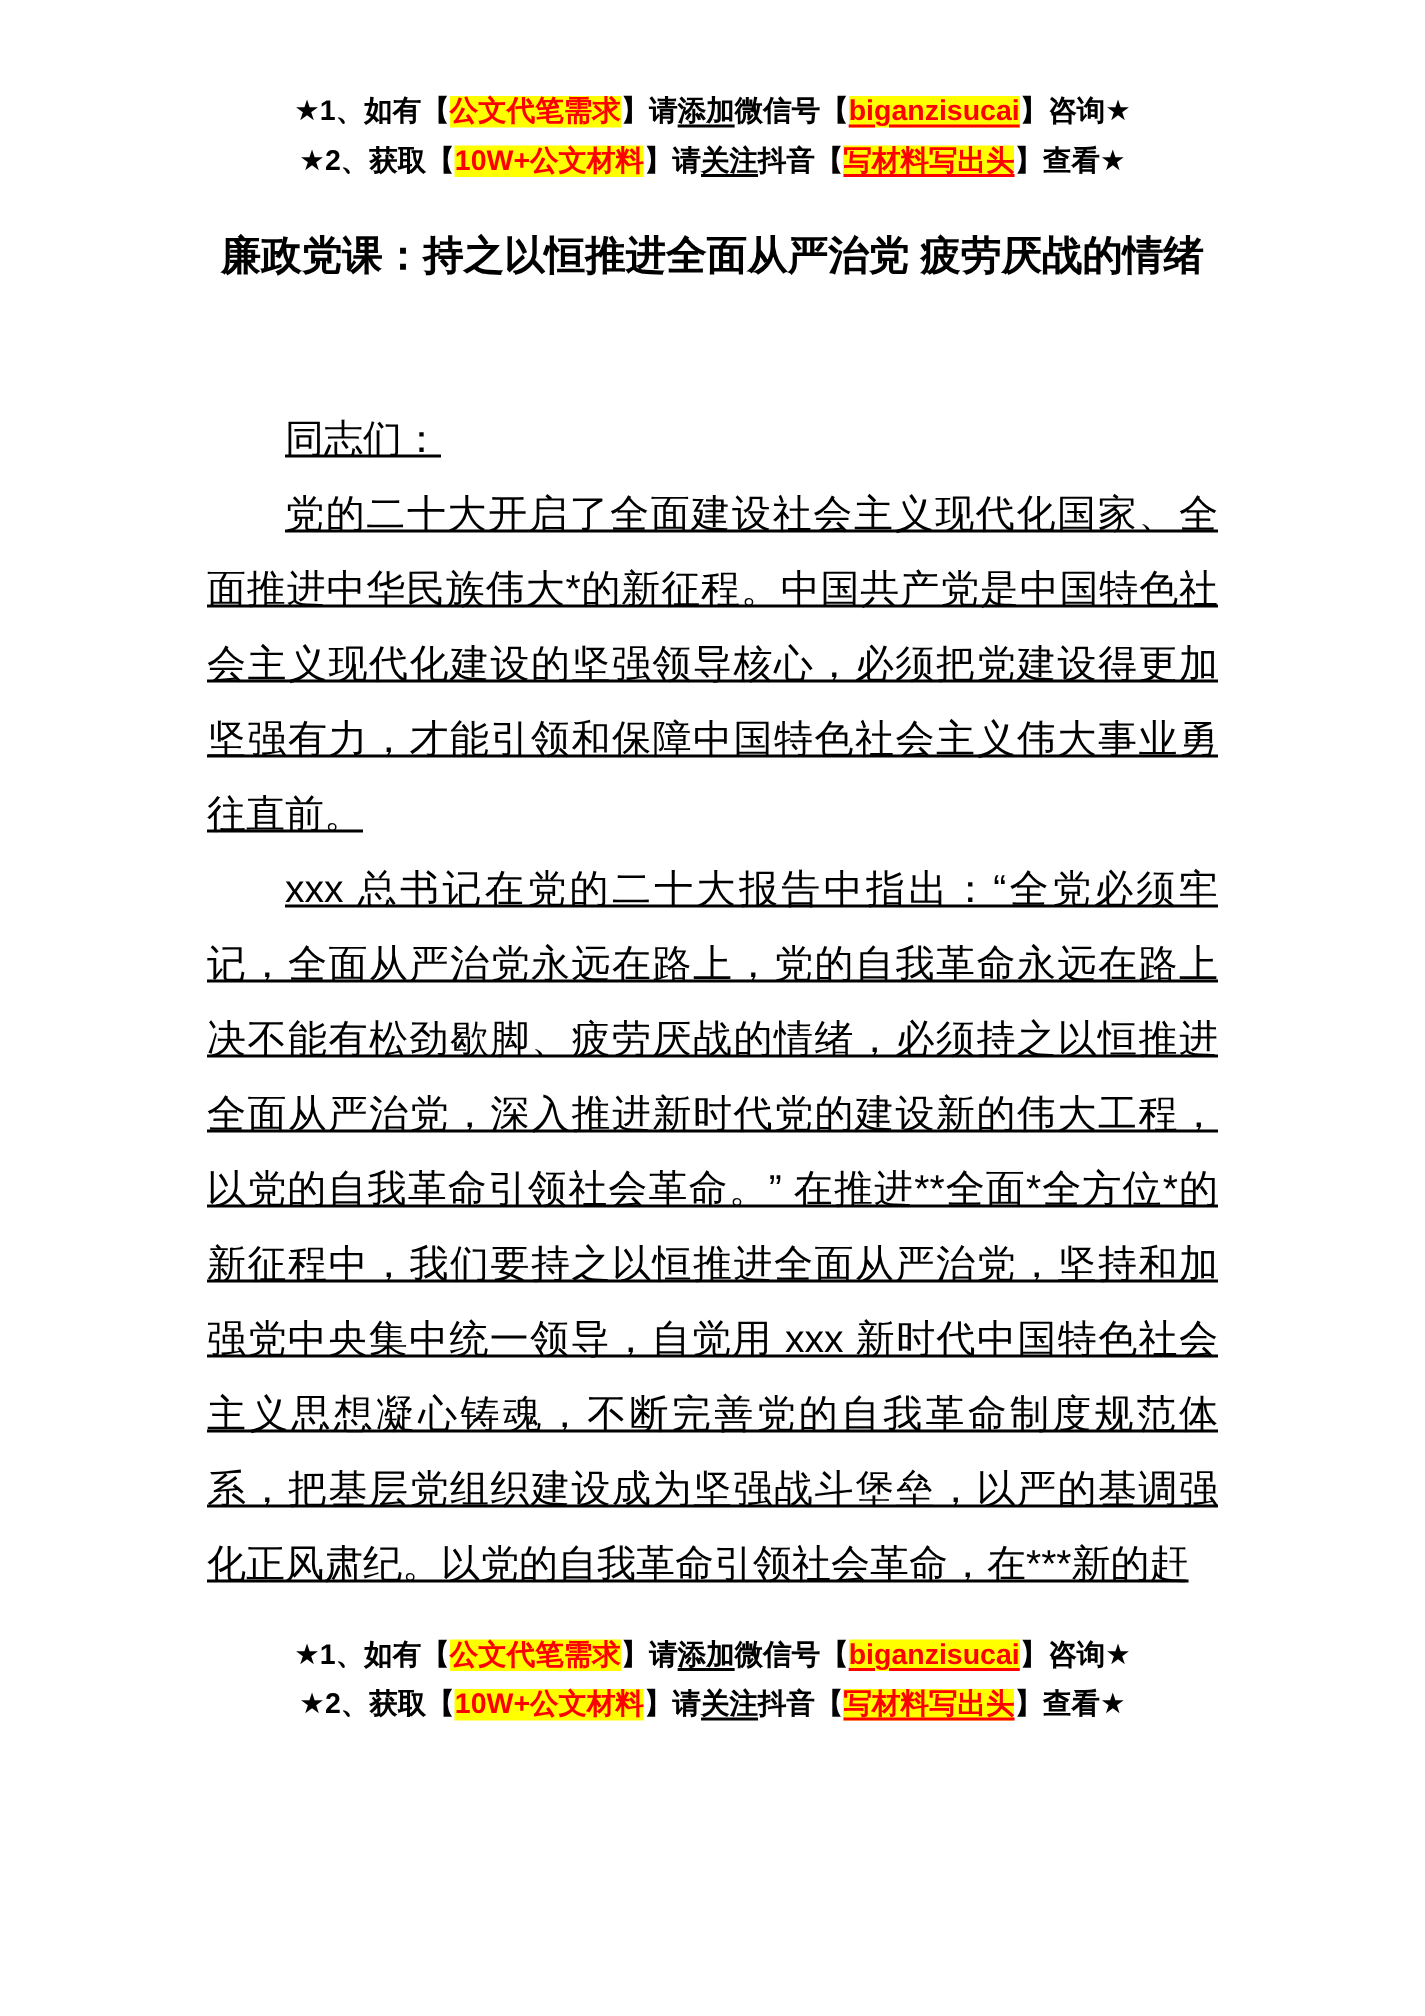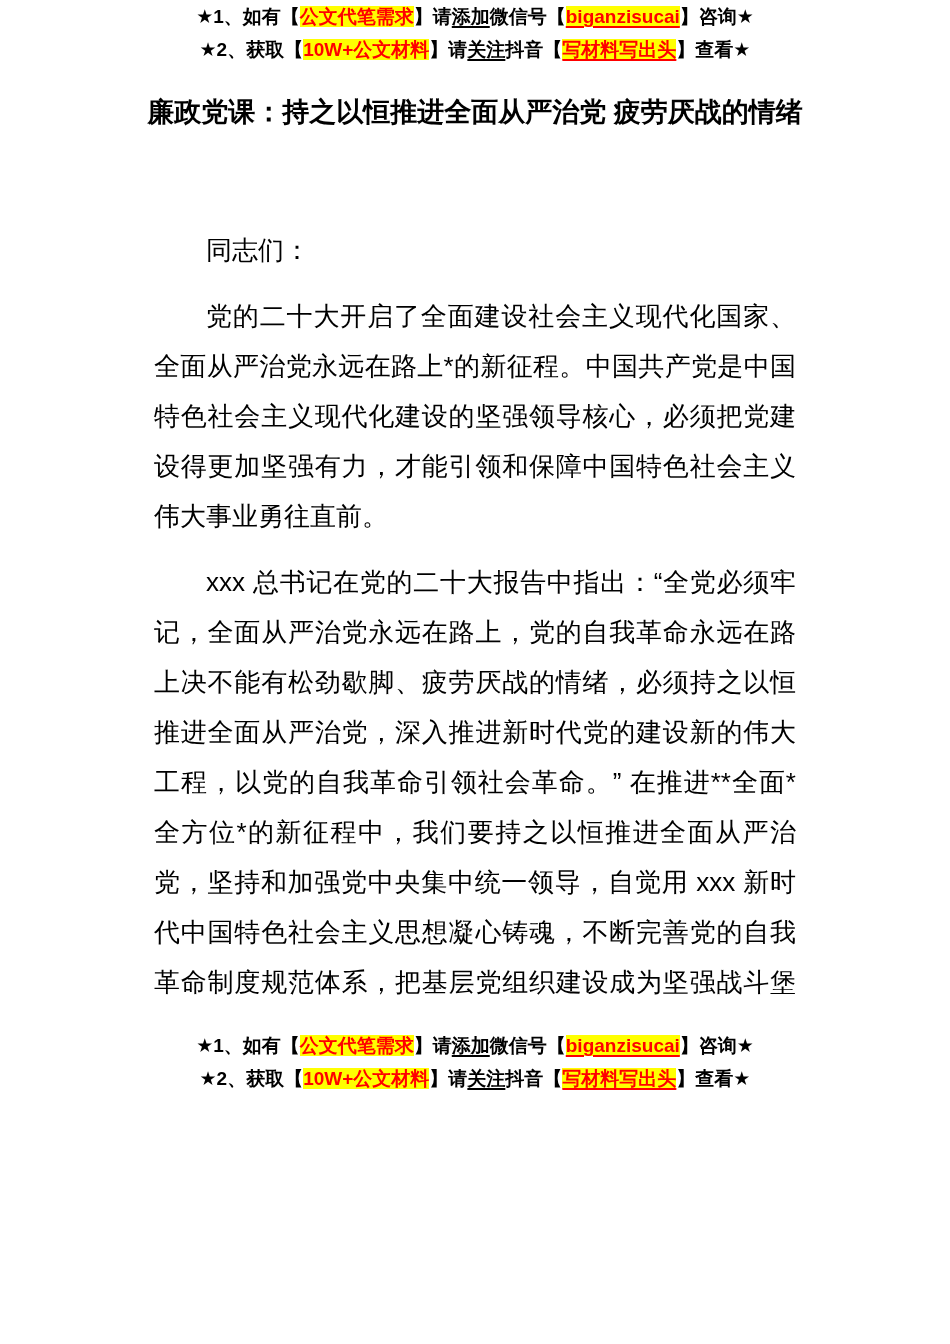--- a/index.html
+++ b/index.html
@@ -11,20 +11,21 @@
   * { box-sizing: border-box; }
   html, body { margin: 0; padding: 0; background: var(--bg); }
   .page {
     position: relative;
     width: 950px;
     height: 1344px;
     background: var(--bg);
     overflow: hidden;
     color: var(--txt);
     font-family: "Liberation Sans", "DejaVu Sans", sans-serif;
+    padding-top: 58px;
   }
   .content { width: 674px; margin: 0 auto; }
 
   
   .promo {
     text-align: center;
     font-weight: bold;
     font-size: 19px;
     line-height: 33px;
     white-space: nowrap;
@@ -45,24 +46,25 @@
 
   
   .doc-body {
     margin-top: 37px;
     height: 800px;
     overflow: hidden;
     font-size: 26px;
     line-height: 50px;
   }
   .doc-body p {
-    margin: 16px;
+    margin: 0;
     text-align: justify;
     text-indent: 2em;
     word-break: break-all;
+    text-decoration: underline;
   }
 
   .promo-footer { margin-top: 20px; }
 </style>
 </head>
 <body>
 
 <div class="page">
   <div class="content">
 
@@ -70,21 +72,21 @@
       <div class="promo-line"><span class="run">★1、如有【</span><span class="run hl">公文代笔需求</span><span class="run">】请</span><span class="run u">添加</span><span class="run">微信号【</span><span class="run hl u">biganzisucai</span><span class="run">】咨询★</span></div>
       <div class="promo-line"><span class="run">★2、获取【</span><span class="run hl">10W+公文材料</span><span class="run">】请</span><span class="run u">关注</span><span class="run">抖音【</span><span class="run hl u">写材料写出头</span><span class="run">】查看★</span></div>
     </div>
 
     <h1 class="doc-title">
       <span class="t-line">廉政党课：持之以恒推进全面从严治党 疲劳厌战的情绪</span>
     </h1>
 
     <div class="doc-body">
       <p>同志们：</p>
-      <p>党的二十大开启了全面建设社会主义现代化国家、全面从严治党永远在路上*的新征程。中国共产党是中国特色社会主义现代化建设的坚强领导核心，必须把党建设得更加坚强有力，才能引领和保障中国特色社会主义伟大事业勇往直前。</p>
+      <p>党的二十大开启了全面建设社会主义现代化国家、全面推进中华民族伟大*的新征程。中国共产党是中国特色社会主义现代化建设的坚强领导核心，必须把党建设得更加坚强有力，才能引领和保障中国特色社会主义伟大事业勇往直前。</p>
       <p>xxx 总书记在党的二十大报告中指出：“全党必须牢记，全面从严治党永远在路上，党的自我革命永远在路上决不能有松劲歇脚、疲劳厌战的情绪，必须持之以恒推进全面从严治党，深入推进新时代党的建设新的伟大工程，以党的自我革命引领社会革命。” 在推进**全面*全方位*的新征程中，我们要持之以恒推进全面从严治党，坚持和加强党中央集中统一领导，自觉用 xxx 新时代中国特色社会主义思想凝心铸魂，不断完善党的自我革命制度规范体系，把基层党组织建设成为坚强战斗堡垒，以严的基调强化正风肃纪。以党的自我革命引领社会革命，在***新的赶</p>
     </div>
 
     <div class="promo promo-footer">
       <div class="promo-line"><span class="run">★1、如有【</span><span class="run hl">公文代笔需求</span><span class="run">】请</span><span class="run u">添加</span><span class="run">微信号【</span><span class="run hl u">biganzisucai</span><span class="run">】咨询★</span></div>
       <div class="promo-line"><span class="run">★2、获取【</span><span class="run hl">10W+公文材料</span><span class="run">】请</span><span class="run u">关注</span><span class="run">抖音【</span><span class="run hl u">写材料写出头</span><span class="run">】查看★</span></div>
     </div>
 
   </div>
 </div>

